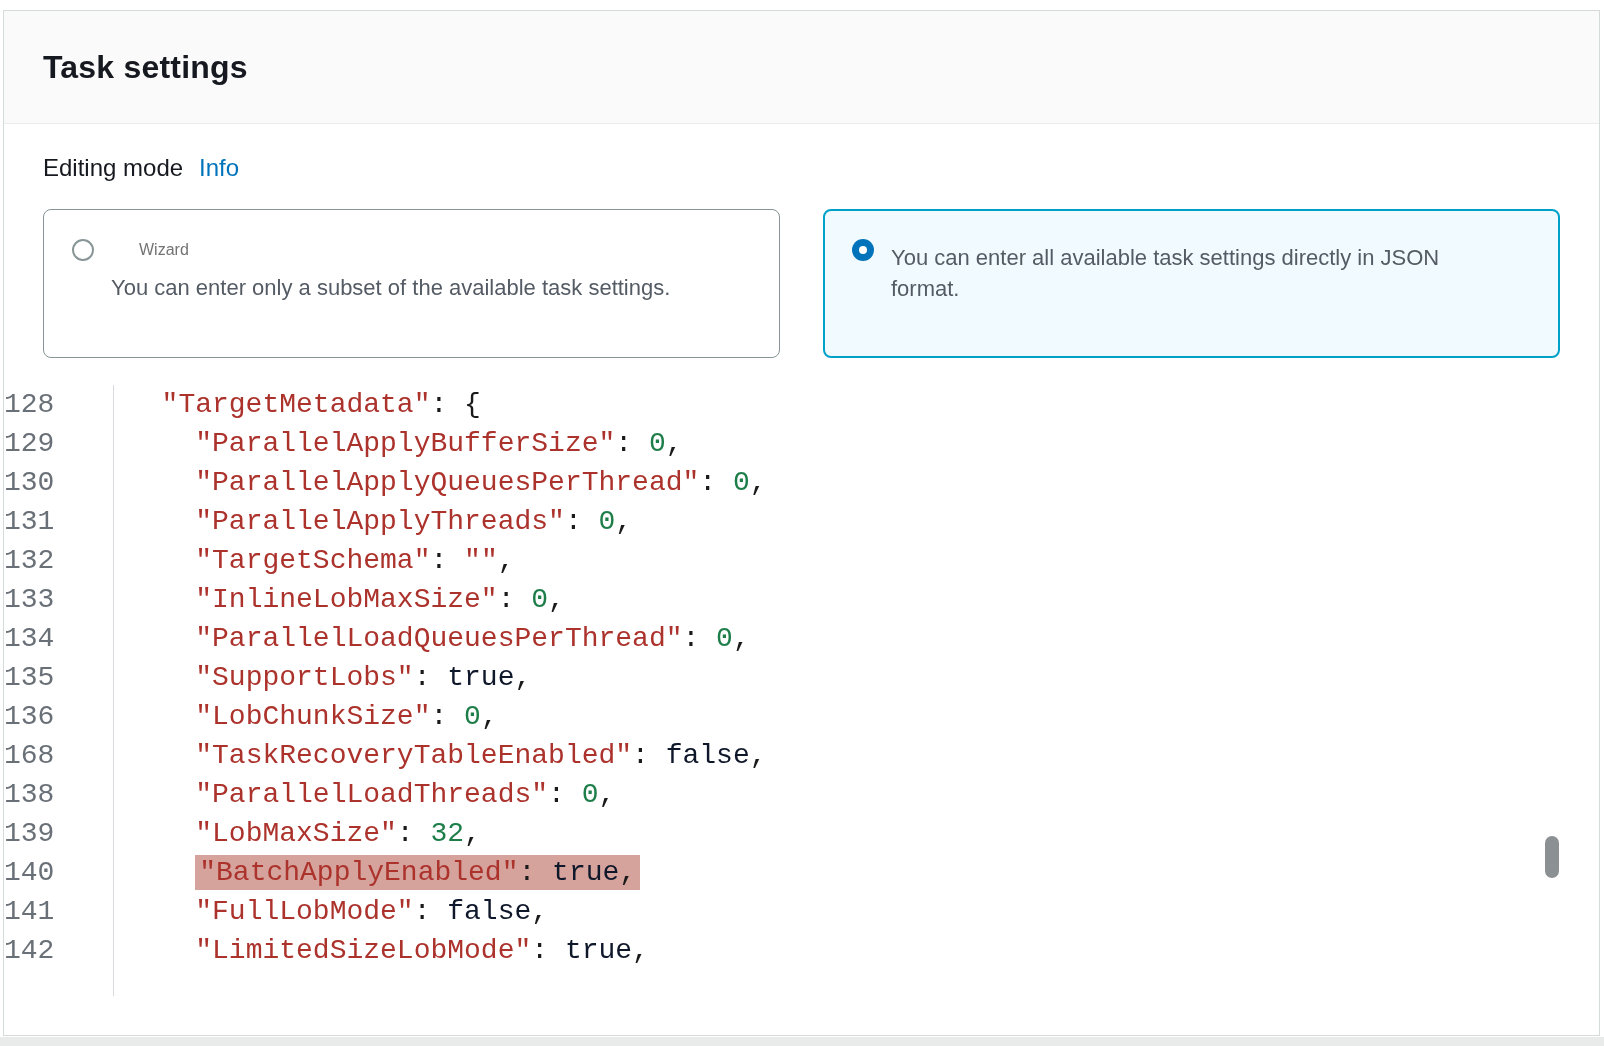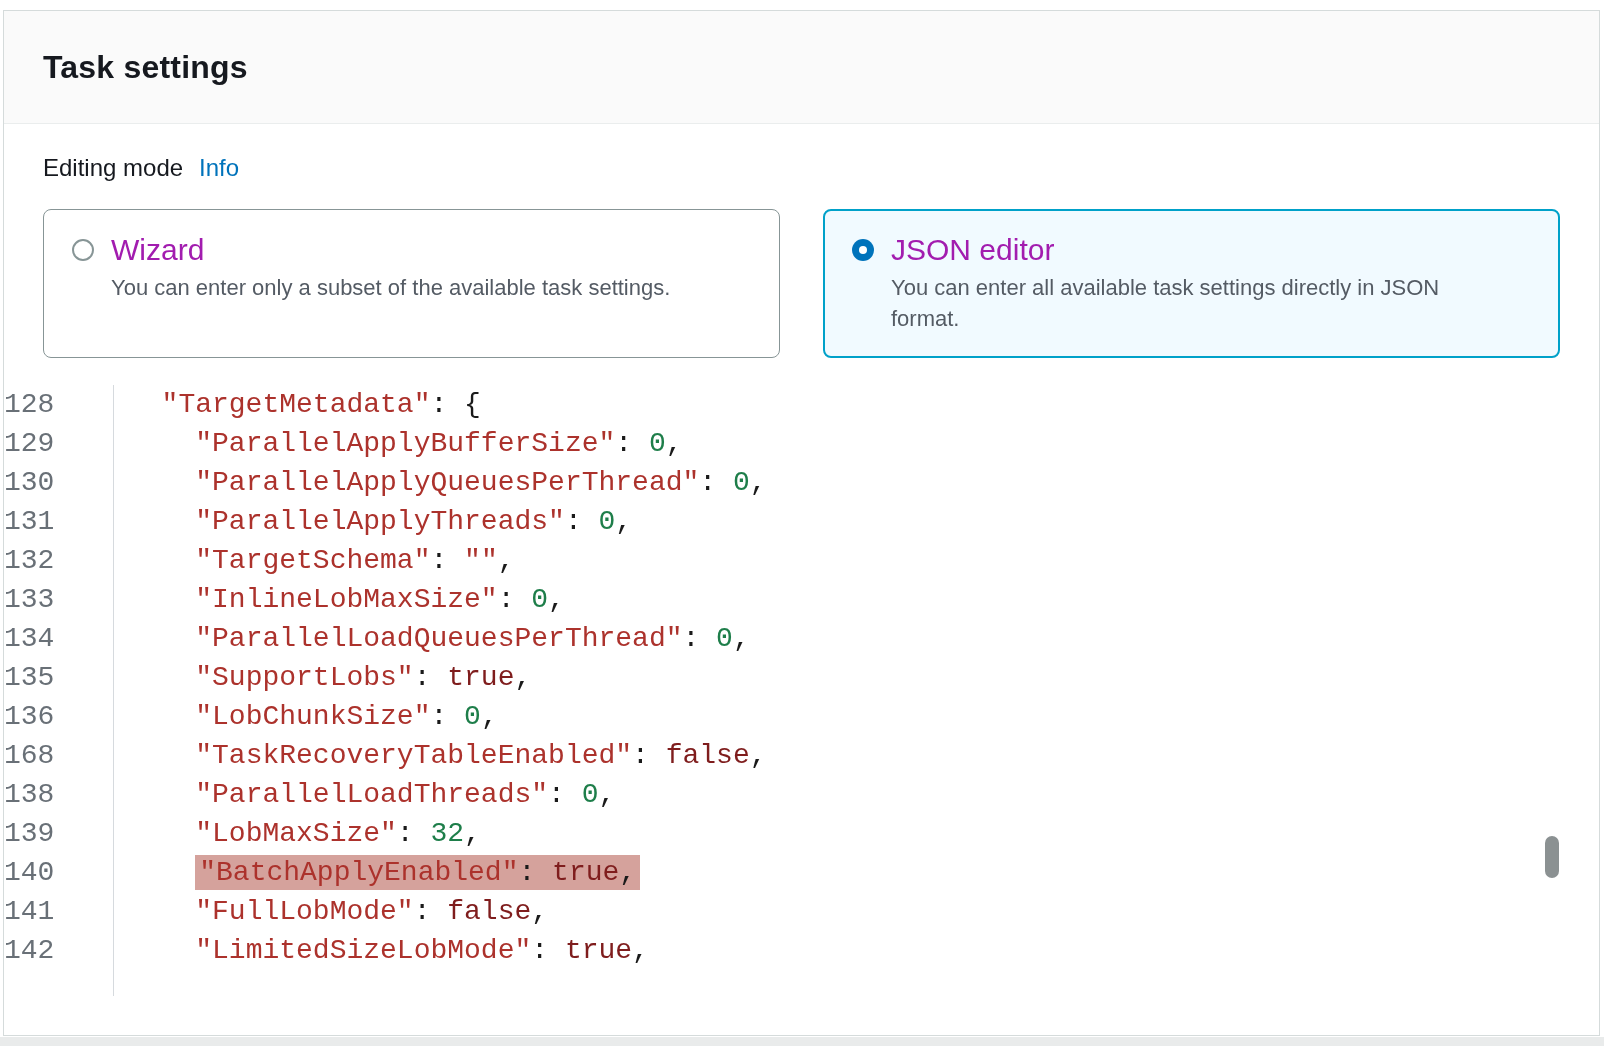--- a/index.html
+++ b/index.html
@@ -24,33 +24,33 @@
   .tiles { position:absolute; left:39px; top:85px; display:flex; gap:43px; }
   .tile { width:737px; height:149px; border-radius:8px; background:#ffffff;
           border:1px solid #879596; padding:25px 28px; display:flex; gap:17px;
           align-items:flex-start; cursor:pointer; }
   .tile.selected { border:2px solid #00a1c9; background:#f1faff; padding:24px 27px; }
   .radio { width:22px; height:22px; border-radius:50%; flex:0 0 22px; margin-top:4px;
            border:2px solid #879596; background:#ffffff; position:relative; }
   .radio.checked { border:none; background:#0073bb; }
   .radio.checked::after { content:""; position:absolute; left:7px; top:7px; width:8px; height:8px;
                           border-radius:50%; background:#ffffff; }
-  .tile-label { font-size:30px; color:#a21caf; font-weight:400; line-height:30px; }
+  .tile-label { font-size:16px; color:#737373; font-weight:400; line-height:30px;margin-left:28px; }
   .tile-desc  { font-size:22px; color:#545b64; line-height:31px; margin-top:7px; max-width:620px; }
 
   .editor { position:absolute; left:0; top:261px; width:100%;
             font-family:"Liberation Mono", monospace; font-size:28px; line-height:39px; }
   .code-line { display:flex; height:39px; white-space:pre; }
   .gutter { flex:0 0 110px; width:110px; padding-right:8px;
             color:#697077; border-right:1px solid #d6dade; }
   .code { padding-left:14px; color:#1a1a1a; }
   .tok-key   { color:#ac322c; }
   .tok-str   { color:#ac322c; }
   .tok-num   { color:#1e7e4a; }
-  .tok-bool  { color:#7f1d1d; }
+  .tok-bool  { color:#0f172a; }
   .tok-plain { color:#1a1a1a; }
   .hl { background:#d5a29c; padding:2px 4px; }
   .filler { height:26px; }
 
   .scroll-thumb { position:absolute; left:1541px; top:712px; width:14px; height:42px;
                   border-radius:7px; background:#8b9192; cursor:pointer; }
 </style>
 </head>
 <body>
 
@@ -73,21 +73,20 @@
           <span class="radio"></span>
           <span>
             <div class="tile-label">Wizard</div>
             <div class="tile-desc">You can enter only a subset of the available task settings.</div>
           </span>
         </div>
 
         <div class="tile selected">
           <span class="radio checked"></span>
           <span>
-            <div class="tile-label">JSON editor</div>
             <div class="tile-desc">You can enter all available task settings directly in JSON format.</div>
           </span>
         </div>
 
       </div>
 
       <div class="editor">
           <div class="code-line"><span class="gutter">128</span><span class="code"><span class="tok-plain">  </span><span><span class="tok-key">"TargetMetadata"</span><span class="tok-plain">: </span><span class="tok-plain">{</span></span></span></div>
           <div class="code-line"><span class="gutter">129</span><span class="code"><span class="tok-plain">    </span><span><span class="tok-key">"ParallelApplyBufferSize"</span><span class="tok-plain">: </span><span class="tok-num">0</span><span class="tok-plain">,</span></span></span></div>
           <div class="code-line"><span class="gutter">130</span><span class="code"><span class="tok-plain">    </span><span><span class="tok-key">"ParallelApplyQueuesPerThread"</span><span class="tok-plain">: </span><span class="tok-num">0</span><span class="tok-plain">,</span></span></span></div>

